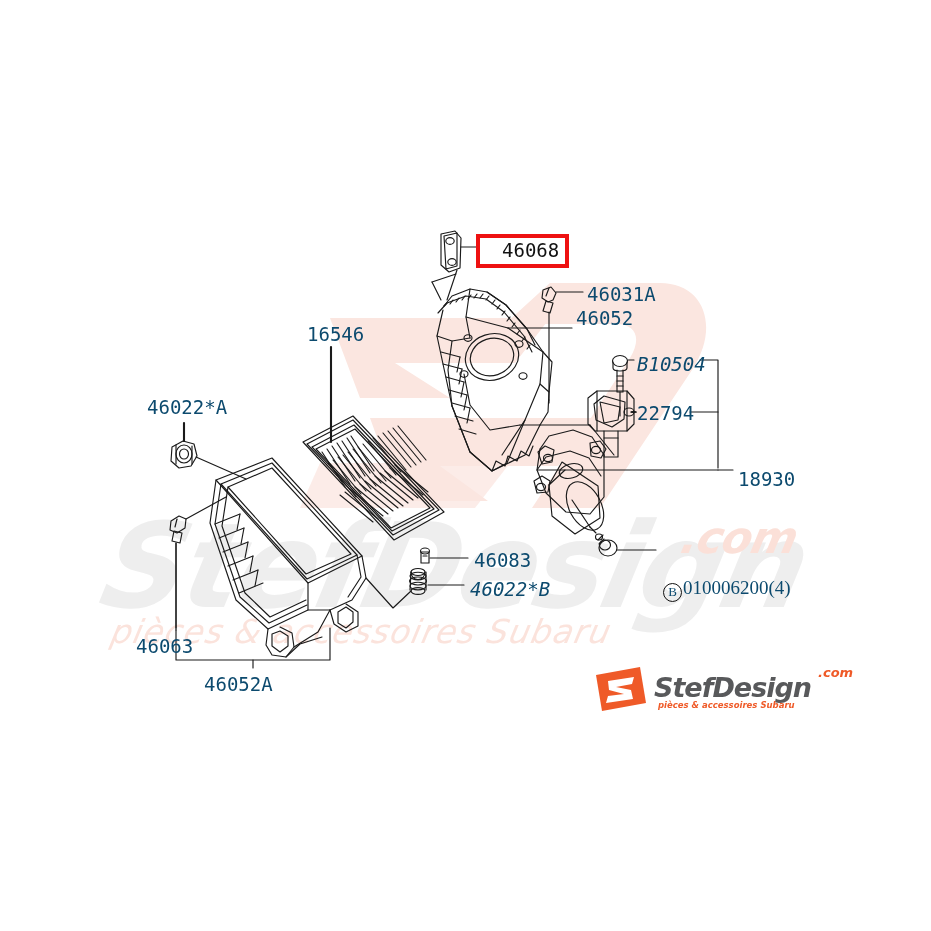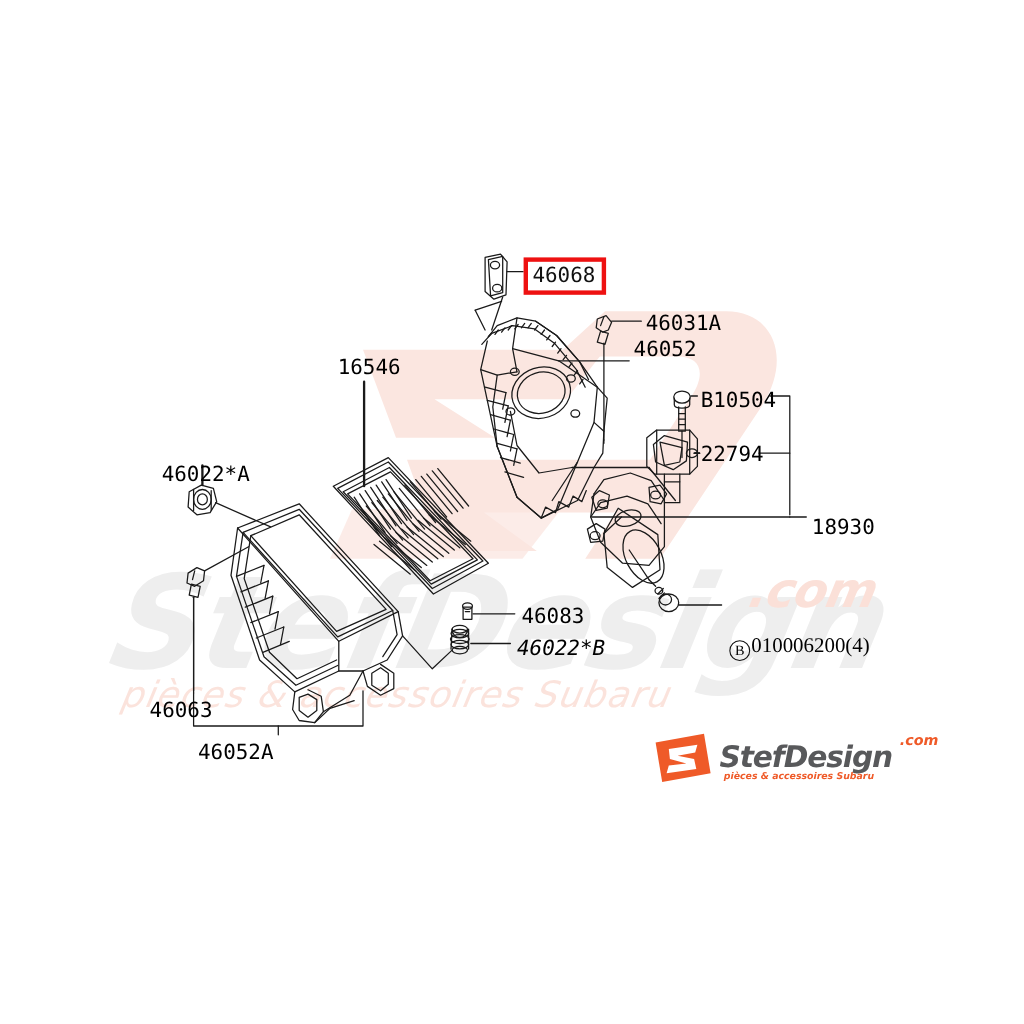--- a/index.html
+++ b/index.html
@@ -45,28 +45,28 @@
   }
 
   
   #drawing{position:absolute;left:0;top:0;width:931px;height:931px;}
 
   
   .lbl{
     position:absolute;
     font-family:"DejaVu Sans Mono","Liberation Mono",monospace;
     font-size:19px;
-    color:#000000;
+    color:#0c4a6e;
     white-space:nowrap;
     letter-spacing:0px;
     line-height:1;
   }
   .lbl.hl{
     border:4px solid #ee1111;
-    padding:3px 6px 4px 4px;
+    padding:3px 6px 4px 22px;
     background:#ffffff;
     color:#111;
   }
   .circ{
     display:inline-block;
     border:1.6px solid #111;
     border-radius:50%;
     width:17px;height:17px;
     line-height:16px;
     text-align:center;
@@ -327,37 +327,37 @@
       <path d="M549,400 L549,403"></path>
     </g>
   </svg>
 
   <div class="lbl hl" style="left:476px;top:234px;">46068</div>
 
   <div class="lbl" style="left:587px;top:285px;">46031A</div>
 
   <div class="lbl" style="left:576px;top:309px;">46052</div>
 
-  <div class="lbl" style="left:637px;top:355px;">B10504</div>
+  <div class="lbl" style="left:637px;top:355px;font-style:italic;">B10504</div>
 
   <div class="lbl" style="left:637px;top:404px;">22794</div>
 
   <div class="lbl" style="left:738px;top:470px;">18930</div>
 
   <div class="lbl" style="left:307px;top:325px;text-align:right;">16546</div>
 
-  <div class="lbl" style="left:147px;top:398px;margin-top:24px;">46022*A</div>
+  <div class="lbl" style="left:147px;top:398px;">46022*A</div>
 
   <div class="lbl" style="left:474px;top:551px;">46083</div>
 
   <div class="lbl" style="left:470px;top:580px;font-style:italic;">46022*B</div>
 
   <div class="lbl" style="left:136px;top:637px;">46063</div>
 
-  <div class="lbl" style="left:180px;top:675px;">46052A</div>
+  <div class="lbl" style="left:204px;top:675px;">46052A</div>
 
   <div class="lbl" style="left:663px;top:578px;font-family:Liberation Serif, serif;">
     <span class="circ">B</span><span>010006200(4)</span>
   </div>
 
   <svg id="logo" viewBox="0 0 270 52" xmlns="http://www.w3.org/2000/svg">
 
     <g>
       <path d="M4,12 L48,4 L54,40 L10,48 Z" fill="#ef5a28"></path>
       <path d="M16,18 L42,14 L40,21 L24,24 L39,27 L41,36 L14,40 L16,33 L32,31 L17,27 Z" fill="#ffffff"></path>

